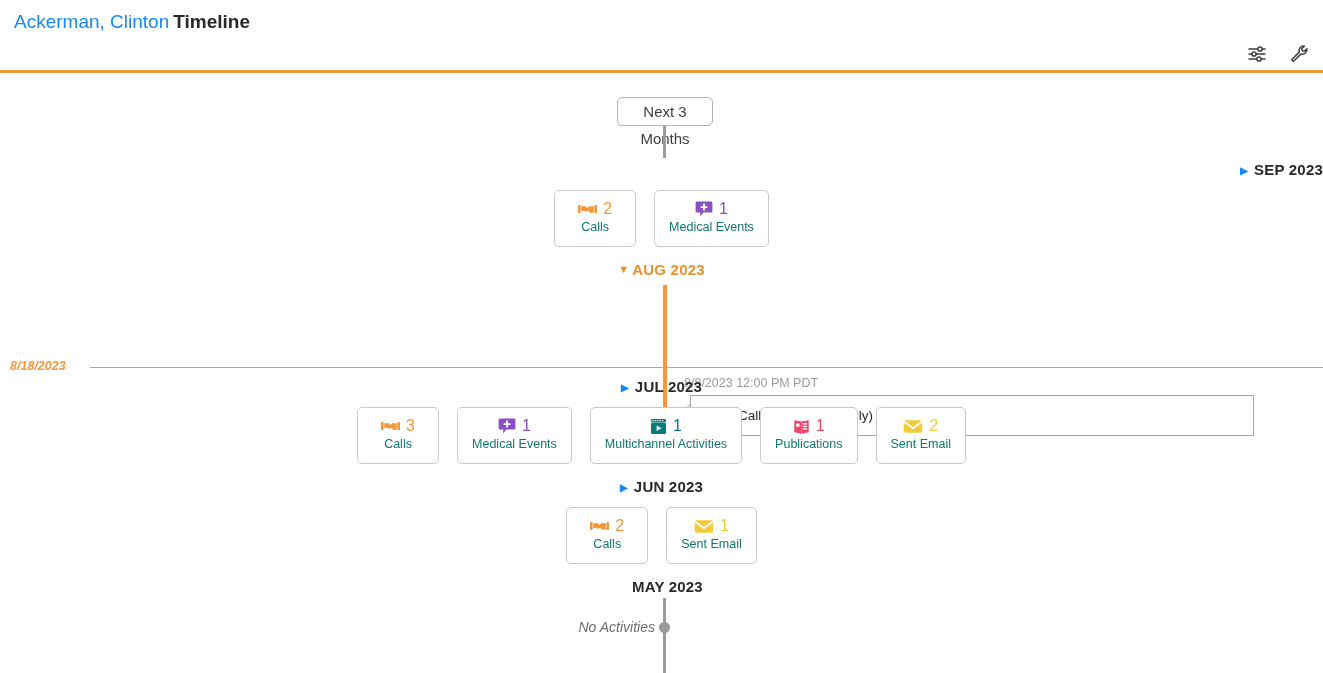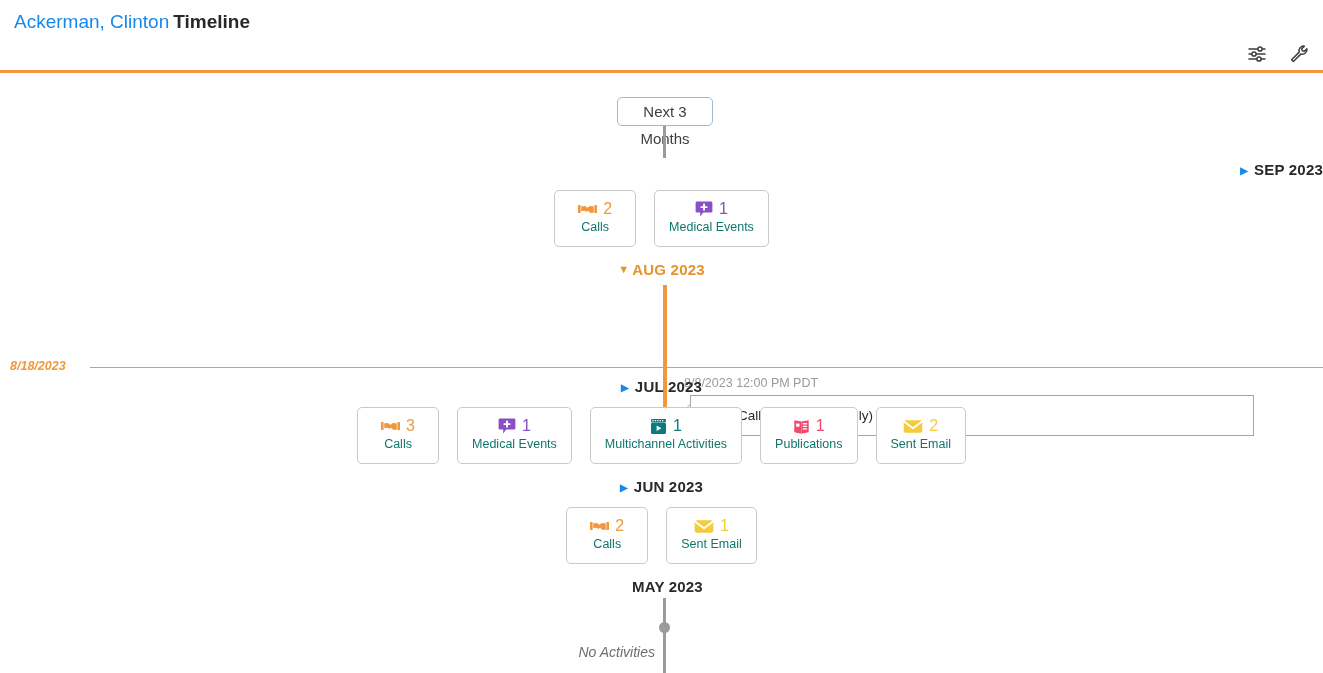--- a/index.html
+++ b/index.html
@@ -439,15 +439,15 @@
       <div class="chip-label">Sent Email</div>
     </div>
   </div>
 
   <div class="month-head plain" style="top:505px;">
     <span>MAY 2023</span>
   </div>
 
   <div class="vline" style="top:525px;height:148px;"></div>
   <div class="gray-dot" style="top:549px;"></div>
-  <div class="no-act" style="top:546px;margin-top:25px;">No Activities</div>
+  <div class="no-act" style="top:546px;">No Activities</div>
 
 </div>
 
 </body></html>

